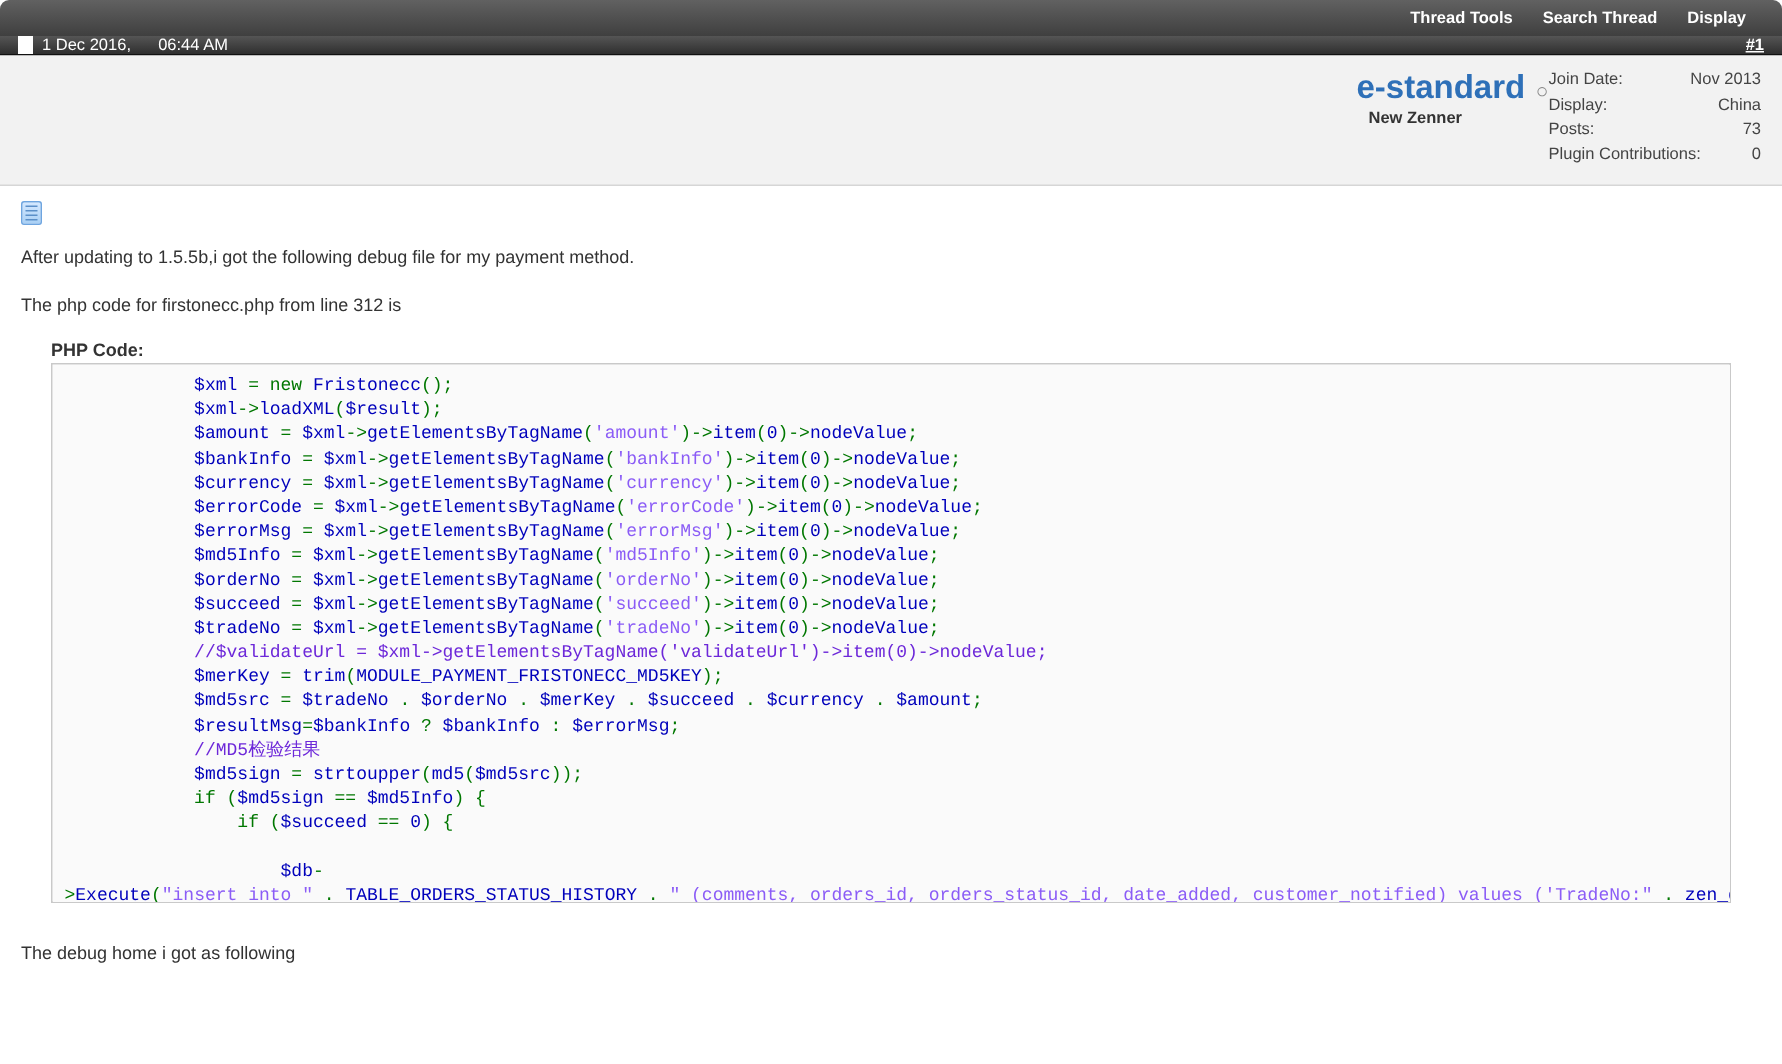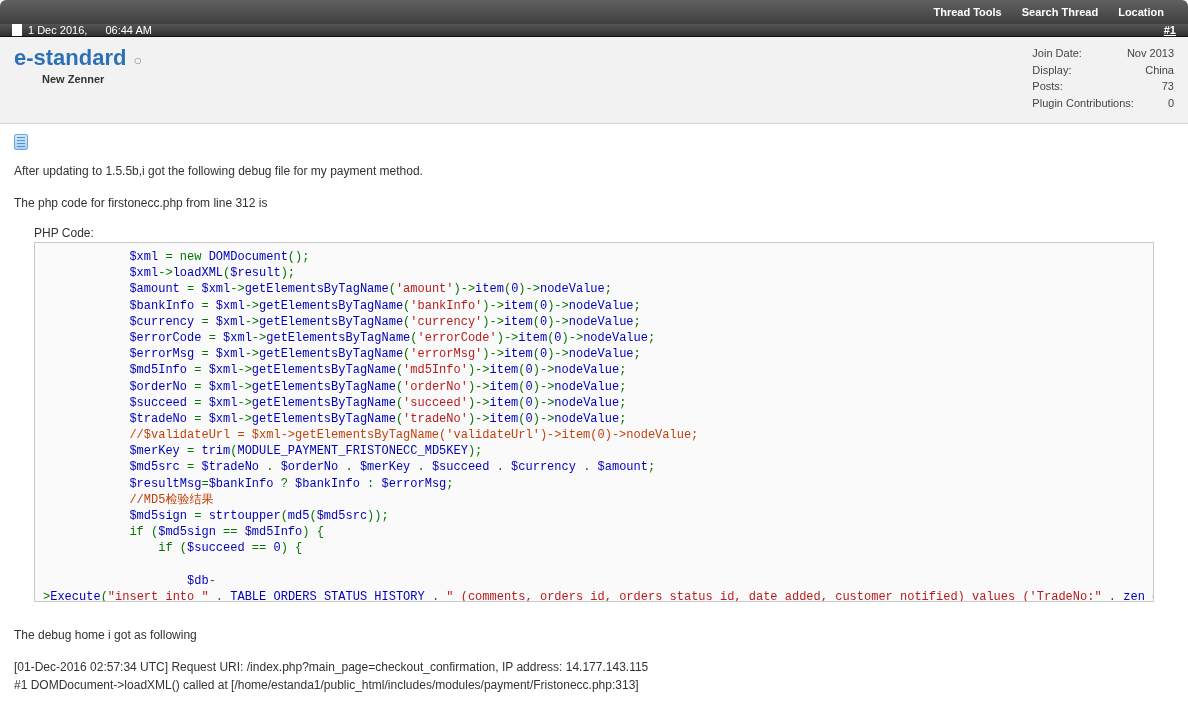--- a/index.html
+++ b/index.html
@@ -3,48 +3,48 @@
 <meta charset="utf-8">
 <style>
 * { box-sizing: border-box; margin: 0; padding: 0; }
 body { font-family: Verdana, Arial, sans-serif; font-size: 11px; color: #333; background: #fff; }
 .toolbar { background: linear-gradient(#616161,#3f3f3f); border-radius: 6px 6px 0 0; padding: 6px 24px; display: flex; justify-content: flex-end; gap: 20px; }
 .toolbar a { color: #fff; font-weight: bold; font-size: 11px; text-decoration: none; }
 .postbar { background: linear-gradient(#555,#2f2f2f); color: #fff; padding: 0 12px; display: flex; justify-content: space-between; align-items: center; font-size: 11px; border-bottom: 1px solid #111; }
 .postbar .left { display: flex; align-items: center; gap: 6px; }
 .postbar .doc-icon { width: 10px; height: 12px; background: #fff; display: inline-block; }
 .postbar .postnum { color: #fff; text-decoration: underline; font-weight: bold; }
-.userbar { background: #f2f2f2; border-bottom: 1px solid #d6d6d6; padding: 8px 14px 12px 14px; display: flex; justify-content: space-between; }
+.userbar { background: #f2f2f2; border-bottom: 1px solid #d6d6d6; padding: 8px 14px 12px 14px; display: flex; justify-content: flex-end; }
 .userbar .username { color: #2e70b8; font-size: 22px; font-weight: bold; text-decoration: none; }
 .userbar .status { color: #888; font-size: 14px; margin-left: 4px; }
-.userbar .usertitle { font-size: 11px; font-weight: bold; color: #333; margin-top: 2px; margin-left: 28px; }
+.userbar .usertitle { font-size: 11px; font-weight: bold; color: #333; margin-top: 2px; margin-left: 8px; }
 .stats { font-size: 11px; color: #444; }
 .stats-row { display: flex; justify-content: space-between; gap: 34px; line-height: 1.5; }
 .postbody { padding: 10px 14px 14px 14px; font-size: 12px; color: #333; }
 .titlebar { display: flex; align-items: center; gap: 6px; margin-bottom: 12px; }
 .titlebar .page-icon { width: 14px; height: 16px; background: linear-gradient(#d4e8ff,#a9d0f5); border: 1px solid #6ea5e0; border-radius: 2px; position: relative; }
 .titlebar .page-icon::before { content: ""; position: absolute; top:2px; left:2px; right:2px; height:1px; background:#5b8fc8; box-shadow: 0 3px 0 #5b8fc8, 0 6px 0 #5b8fc8, 0 9px 0 #5b8fc8; }
 .titlebar h2 { font-size: 14px; font-weight: bold; color: #222; }
 .para { margin: 6px 0 14px 0; line-height: 1.5; }
-.phpcode-label { font-size: 12px; margin-left: 20px; margin-bottom: 2px; }
+.phpcode-label { font-size: 12px; margin-left: 20px; margin-bottom: 2px; font-weight: bold; }
 .codebox { border: 1px solid #c9c9c9; background: #fafafa; margin: 0 20px; padding: 6px 8px; max-height: 360px; overflow: auto; font-family: Consolas, "Courier New", monospace; font-size: 12px; line-height: 1.35; white-space: pre; position: relative; }
 .c-blue { color: #0000bb; }
 .c-green { color: #007700; }
-.c-str { color: #b91c1c; text-align: right; }
-.c-comment { color: #c2410c; }
+.c-str { color: #8b5cf6; text-align: right; }
+.c-comment { color: #6d28d9; }
 .debugblock { margin-top: 24px; font-size: 12px; }
 .debuglines { margin-top: 10px; font-size: 12px; font-family: Verdana, Arial, sans-serif; line-height: 1.5; }
 </style>
 </head>
 <body>
 
 <div class="toolbar">
   <a href="#">Thread Tools</a>
   <a href="#">Search Thread</a>
-  <a href="#">Location</a>
+  <a href="#">Display</a>
 </div>
 
 <div class="postbar">
   <div class="left">
     <span class="doc-icon"></span>
     <span>1 Dec 2016,</span>
     <span>&nbsp;&nbsp;</span>
     <span>06:44 AM</span>
   </div>
   <a href="#" class="postnum">#1</a>
@@ -79,21 +79,21 @@
 <div class="postbody">
   <div class="titlebar">
     <span class="page-icon"></span>
   </div>
 
   <div class="para">After updating to 1.5.5b,i got the following debug file for my payment method.</div>
   <div class="para">The php code for firstonecc.php from line 312 is</div>
 
   <div class="phpcode-label">PHP Code:</div>
 
-  <div class="codebox"><span class="c-blue">            $xml </span><span class="c-green">= new </span><span class="c-blue">DOMDocument</span><span class="c-green">();</span>
+  <div class="codebox"><span class="c-blue">            $xml </span><span class="c-green">= new </span><span class="c-blue">Fristonecc</span><span class="c-green">();</span>
 <span class="c-blue">            $xml</span><span class="c-green">-&gt;</span><span class="c-blue">loadXML</span><span class="c-green">(</span><span class="c-blue">$result</span><span class="c-green">);</span>
 <span class="c-blue">            $amount </span><span class="c-green">= </span><span class="c-blue">$xml</span><span class="c-green">-&gt;</span><span class="c-blue">getElementsByTagName</span><span class="c-green">(</span><span class="c-str">'amount'</span><span class="c-green">)-&gt;</span><span class="c-blue">item</span><span class="c-green">(</span><span class="c-blue">0</span><span class="c-green">)-&gt;</span><span class="c-blue">nodeValue</span><span class="c-green">;</span>
 <span class="c-blue">            $bankInfo </span><span class="c-green">= </span><span class="c-blue">$xml</span><span class="c-green">-&gt;</span><span class="c-blue">getElementsByTagName</span><span class="c-green">(</span><span class="c-str">'bankInfo'</span><span class="c-green">)-&gt;</span><span class="c-blue">item</span><span class="c-green">(</span><span class="c-blue">0</span><span class="c-green">)-&gt;</span><span class="c-blue">nodeValue</span><span class="c-green">;</span>
 <span class="c-blue">            $currency </span><span class="c-green">= </span><span class="c-blue">$xml</span><span class="c-green">-&gt;</span><span class="c-blue">getElementsByTagName</span><span class="c-green">(</span><span class="c-str">'currency'</span><span class="c-green">)-&gt;</span><span class="c-blue">item</span><span class="c-green">(</span><span class="c-blue">0</span><span class="c-green">)-&gt;</span><span class="c-blue">nodeValue</span><span class="c-green">;</span>
 <span class="c-blue">            $errorCode </span><span class="c-green">= </span><span class="c-blue">$xml</span><span class="c-green">-&gt;</span><span class="c-blue">getElementsByTagName</span><span class="c-green">(</span><span class="c-str">'errorCode'</span><span class="c-green">)-&gt;</span><span class="c-blue">item</span><span class="c-green">(</span><span class="c-blue">0</span><span class="c-green">)-&gt;</span><span class="c-blue">nodeValue</span><span class="c-green">;</span>
 <span class="c-blue">            $errorMsg </span><span class="c-green">= </span><span class="c-blue">$xml</span><span class="c-green">-&gt;</span><span class="c-blue">getElementsByTagName</span><span class="c-green">(</span><span class="c-str">'errorMsg'</span><span class="c-green">)-&gt;</span><span class="c-blue">item</span><span class="c-green">(</span><span class="c-blue">0</span><span class="c-green">)-&gt;</span><span class="c-blue">nodeValue</span><span class="c-green">;</span>
 <span class="c-blue">            $md5Info </span><span class="c-green">= </span><span class="c-blue">$xml</span><span class="c-green">-&gt;</span><span class="c-blue">getElementsByTagName</span><span class="c-green">(</span><span class="c-str">'md5Info'</span><span class="c-green">)-&gt;</span><span class="c-blue">item</span><span class="c-green">(</span><span class="c-blue">0</span><span class="c-green">)-&gt;</span><span class="c-blue">nodeValue</span><span class="c-green">;</span>
 <span class="c-blue">            $orderNo </span><span class="c-green">= </span><span class="c-blue">$xml</span><span class="c-green">-&gt;</span><span class="c-blue">getElementsByTagName</span><span class="c-green">(</span><span class="c-str">'orderNo'</span><span class="c-green">)-&gt;</span><span class="c-blue">item</span><span class="c-green">(</span><span class="c-blue">0</span><span class="c-green">)-&gt;</span><span class="c-blue">nodeValue</span><span class="c-green">;</span>
 <span class="c-blue">            $succeed </span><span class="c-green">= </span><span class="c-blue">$xml</span><span class="c-green">-&gt;</span><span class="c-blue">getElementsByTagName</span><span class="c-green">(</span><span class="c-str">'succeed'</span><span class="c-green">)-&gt;</span><span class="c-blue">item</span><span class="c-green">(</span><span class="c-blue">0</span><span class="c-green">)-&gt;</span><span class="c-blue">nodeValue</span><span class="c-green">;</span>
 <span class="c-blue">            $tradeNo </span><span class="c-green">= </span><span class="c-blue">$xml</span><span class="c-green">-&gt;</span><span class="c-blue">getElementsByTagName</span><span class="c-green">(</span><span class="c-str">'tradeNo'</span><span class="c-green">)-&gt;</span><span class="c-blue">item</span><span class="c-green">(</span><span class="c-blue">0</span><span class="c-green">)-&gt;</span><span class="c-blue">nodeValue</span><span class="c-green">;</span>
@@ -108,18 +108,14 @@
 <span> </span>
 <span class="c-blue">                    $db</span><span class="c-green">-</span>
 <span class="c-green">&gt;</span><span class="c-blue">Execute</span><span class="c-green">(</span><span class="c-str">"insert into " </span><span class="c-green">. </span><span class="c-blue">TABLE_ORDERS_STATUS_HISTORY </span><span class="c-green">. </span><span class="c-str">" (comments, orders_id, orders_status_id, date_added, customer_notified) values ('TradeNo:" </span><span class="c-green">. </span><span class="c-blue">zen_db_input</span>
 
 
 
 </div>
 
   <div class="debugblock">
     <div class="para">The debug home i got as following</div>
-    <div class="debuglines">
-      <div>[01-Dec-2016 02:57:34 UTC] Request URI: /index.php?main_page=checkout_confirmation, IP address: 14.177.143.115</div>
-      <div>#1 DOMDocument-&gt;loadXML() called at [/home/estanda1/public_html/includes/modules/payment/Fristonecc.php:313]</div>
-    </div>
   </div>
 </div>
 
 </body></html>

